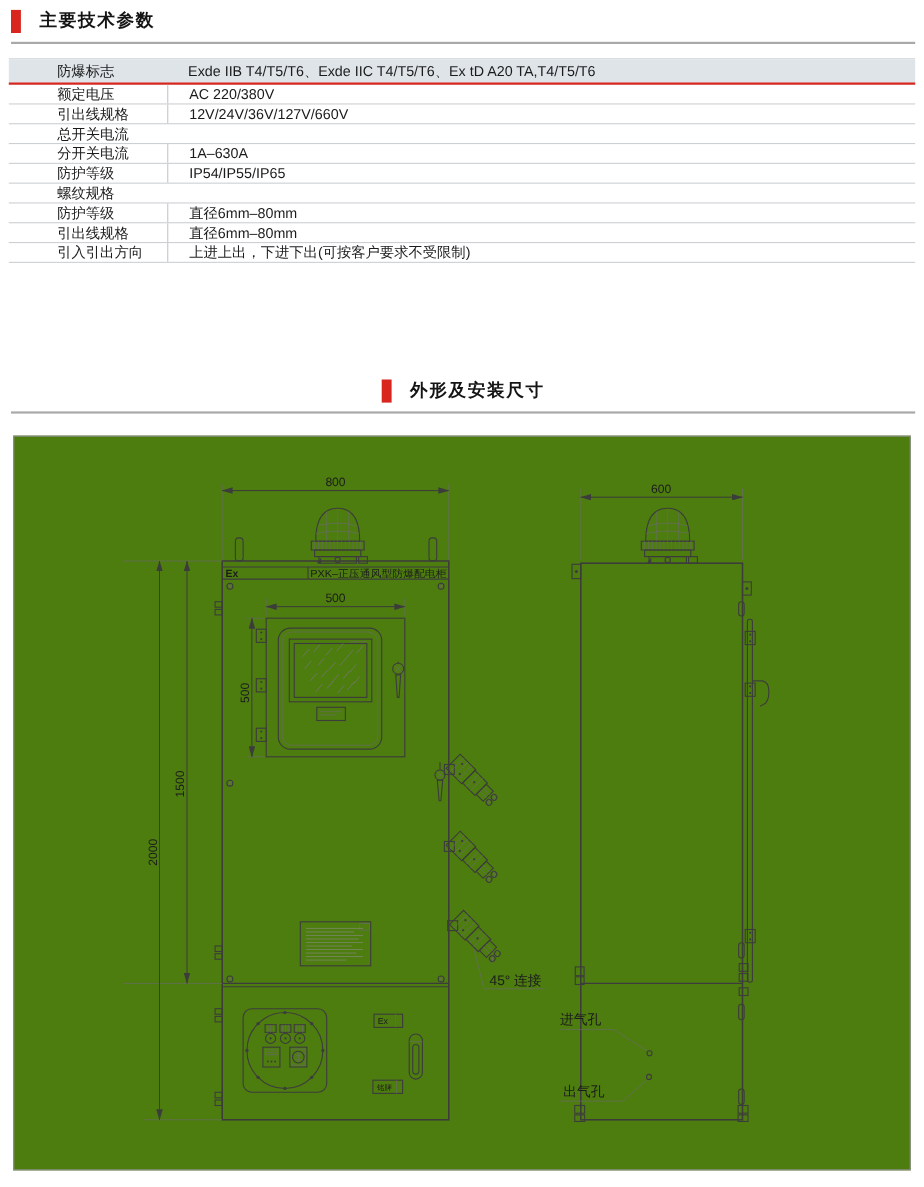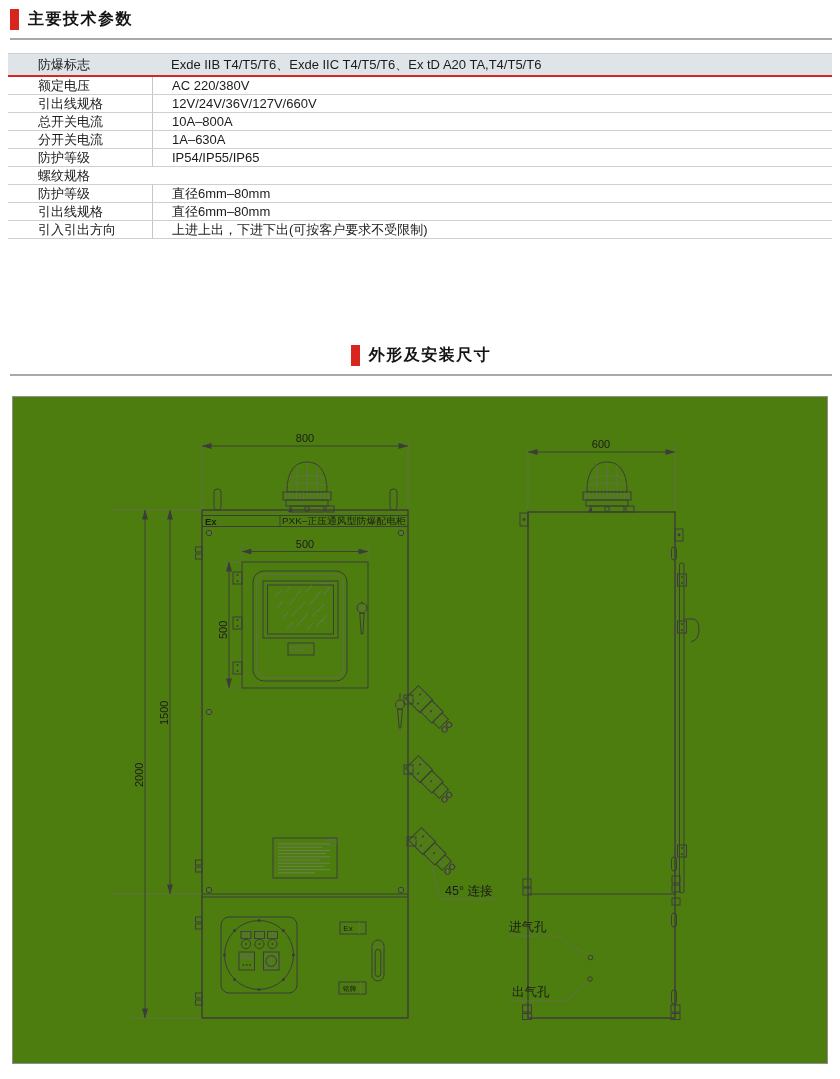--- a/index.html
+++ b/index.html
@@ -1,30 +1,30 @@
 <!DOCTYPE html>
 <html><head>
 <meta charset="utf-8">
 <style>
   * { box-sizing: border-box; margin: 0; padding: 0; }
   html,body { width:840px; height:1079px; background:#ffffff;
     font-family:"Liberation Sans","DejaVu Sans",sans-serif; color:#1b1b1b; }
   body { position:relative; overflow:hidden; }
 
   .sec { position:absolute; left:10px; width:822px; display:flex; align-items:center;
-         gap:9px; padding:3px 0 8px 0; border-bottom:2px solid #a9a9a9; }
+         gap:17px; padding:3px 0 8px 0; border-bottom:2px solid #a9a9a9; }
   .sec .bar { width:9px; height:21px; background:#d8251d; flex:none; }
   .sec .t { font-size:16px; font-weight:bold; color:#141414; letter-spacing:1.5px; }
   #sec1 { top:6px; }
   #sec2 { top:342px;justify-content:center; }
 
   .ptable { position:absolute; left:8px; top:53px; width:824px; border-top:1px solid #ccd0d3; }
   .trow { display:flex; align-items:stretch; height:18px; border-bottom:1px solid #ccd0d3;
           font-size:13px; color:#1b1b1b; }
-  .trow .k { width:144px; flex:none; display:flex; align-items:center; padding-left:30px; }
+  .trow .k { width:144px; flex:none; display:flex; align-items:center; padding-left:44px; }
   .trow .v { flex:1; display:flex; align-items:center; padding-left:19px; border-left:1px solid #c3c7ca; }
   .trow.hl { height:23px; background:#dfe4e9; border-bottom:2px solid #d8251d; }
   .trow.hl .v { border-left:none; }
 
   .panel { position:absolute; left:12px; top:396px; width:816px; height:668px;
            border:1px solid #8f8f8f; background:#4d7c0f; }
 
   svg .s1 { stroke:#3c3c3c; stroke-width:1; fill:none; }
   svg .s2 { stroke:#3c3c3c; stroke-width:1.4; fill:none; }
   svg .thin { stroke:#6b6b6b; stroke-width:0.6; fill:none; }
@@ -56,21 +56,20 @@
   <div class="trow">
     <span class="k">额定电压</span>
     <span class="v">AC 220/380V</span>
   </div>
   <div class="trow">
     <span class="k">引出线规格</span>
     <span class="v">12V/24V/36V/127V/660V</span>
   </div>
   <div class="trow">
     <span class="k">总开关电流</span>
-    <span class="v">10A–800A</span>
   </div>
   <div class="trow">
     <span class="k">分开关电流</span>
     <span class="v">1A–630A</span>
   </div>
   <div class="trow">
     <span class="k">防护等级</span>
     <span class="v">IP54/IP55/IP65</span>
   </div>
   <div class="trow">

